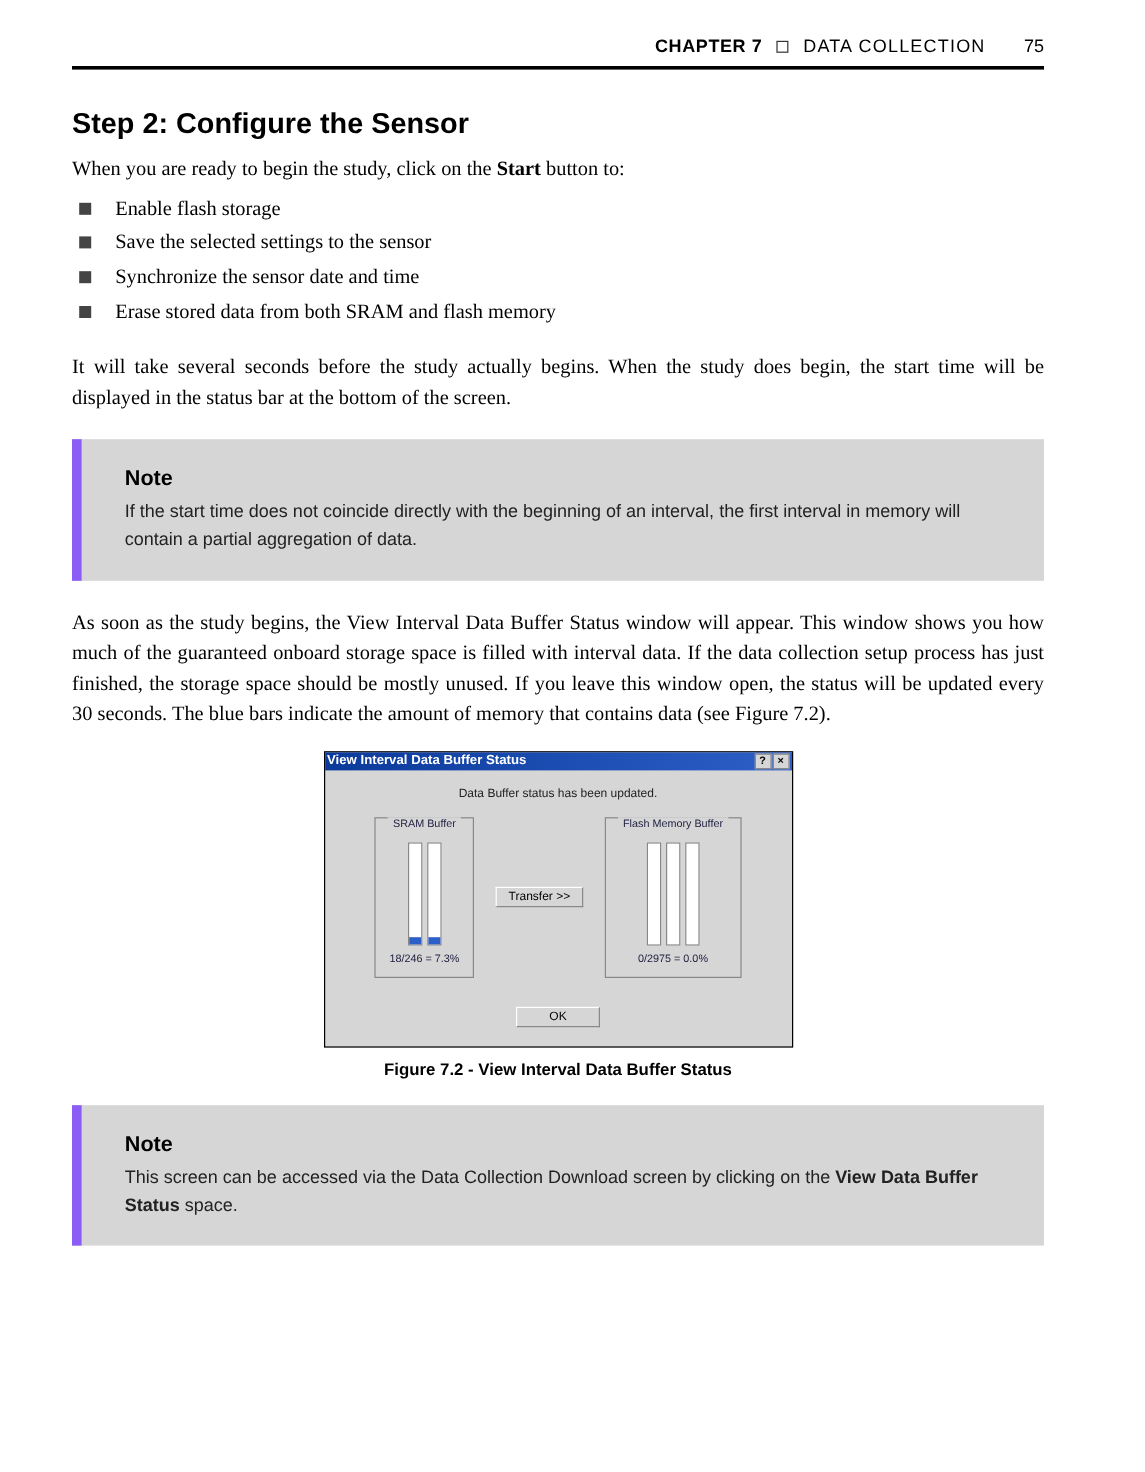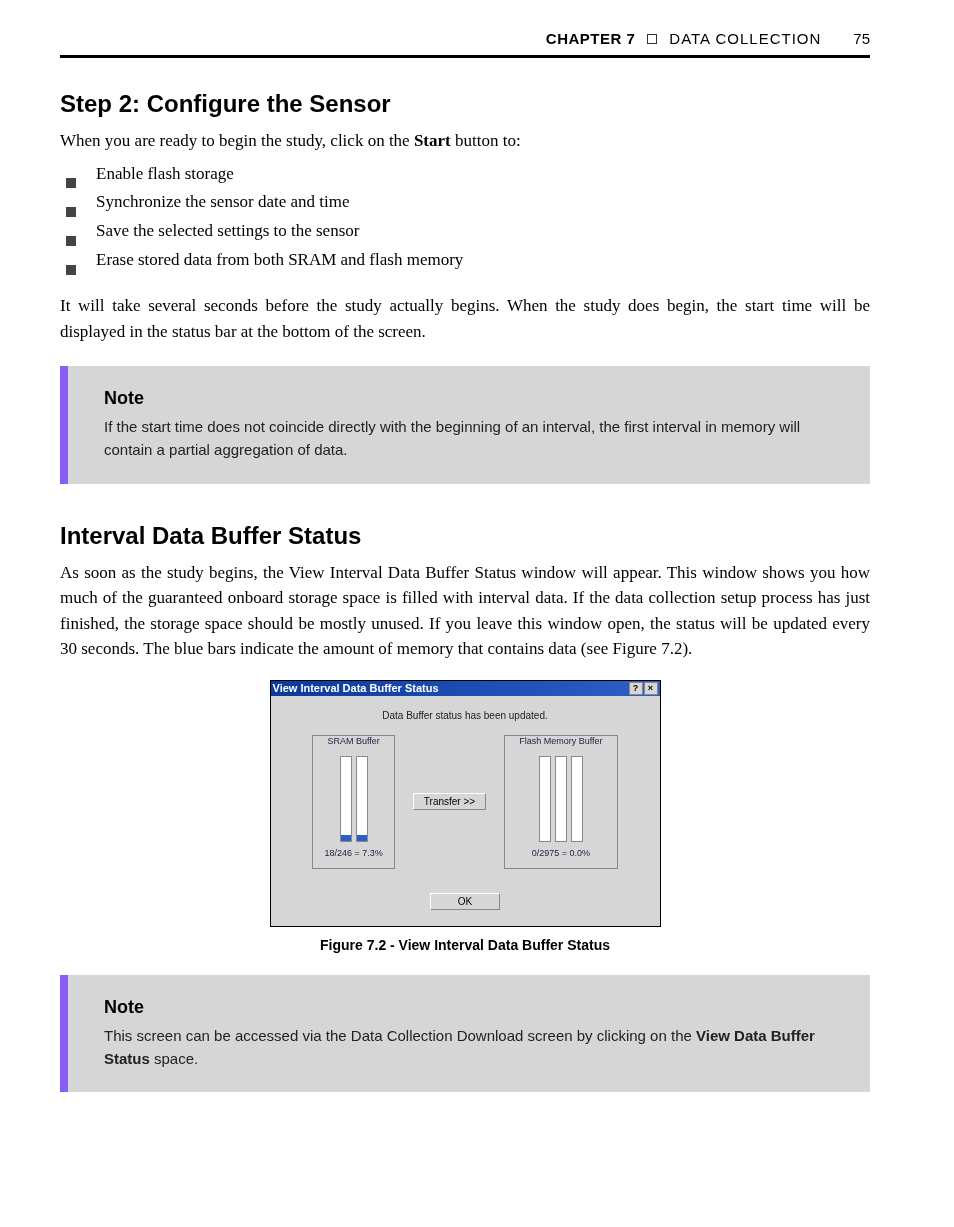--- a/index.html
+++ b/index.html
@@ -35,21 +35,21 @@
   h2.spaced-top { margin-top: 38px; }
   .body-text {
     font-size: 17px;
     line-height: 1.5;
     margin-bottom: 6px;
     text-align: justify;
   }
   .bold { font-weight: 700; }
   ul.bullets { list-style: none; margin: 6px 0 18px 6px; }
   ul.bullets li {
-    display: flex; align-items: flex-end;
+    display: flex; align-items: flex-start;
     font-size: 17px; line-height: 1.7;
   }
   ul.bullets li .sq {
     width: 10px; height: 10px; background: #444; margin: 9px 20px 0 0; flex: none;
   }
   .note-box {
     background: #d6d6d6;
     border-left: 8px solid #8b5cf6;
     padding: 22px 36px;
     margin: 22px 0;
@@ -114,39 +114,38 @@
   <p class="body-text">
     <span>When you are ready to begin the study, click on the </span><span class="bold">Start</span><span> button to:</span>
   </p>
   <ul class="bullets">
     <li>
         <span class="sq"></span>
         <span>Enable flash storage</span>
       </li>
     <li>
         <span class="sq"></span>
+        <span>Save the selected settings to the sensor</span>
+      </li>
+    <li>
+        <span class="sq"></span>
         <span>Synchronize the sensor date and time</span>
-      </li>
-    <li>
-        <span class="sq"></span>
-        <span>Save the selected settings to the sensor</span>
       </li>
     <li>
         <span class="sq"></span>
         <span>Erase stored data from both SRAM and flash memory</span>
       </li>
   </ul>
   <p class="body-text">It will take several seconds before the study actually begins. When the study does begin, the start time will be displayed in the status bar at the bottom of the screen.</p>
 
   <div class="note-box">
     <div class="note-title">Note</div>
     <div class="note-body">If the start time does not coincide directly with the beginning of an interval, the first interval in memory will contain a partial aggregation of data.</div>
   </div>
 
-  <h2 class="spaced-top">Interval Data Buffer Status</h2>
   <p class="body-text">As soon as the study begins, the View Interval Data Buffer Status window will appear. This window shows you how much of the guaranteed onboard storage space is filled with interval data. If the data collection setup process has just finished, the storage space should be mostly unused. If you leave this window open, the status will be updated every 30 seconds. The blue bars indicate the amount of memory that contains data (see Figure 7.2).</p>
 
   <div class="figure-wrap">
     <div class="dialog">
       <div class="titlebar">
         <span>View Interval Data Buffer Status</span>
         <div class="btns">
           <span>?</span>
           <span>×</span>
         </div>

